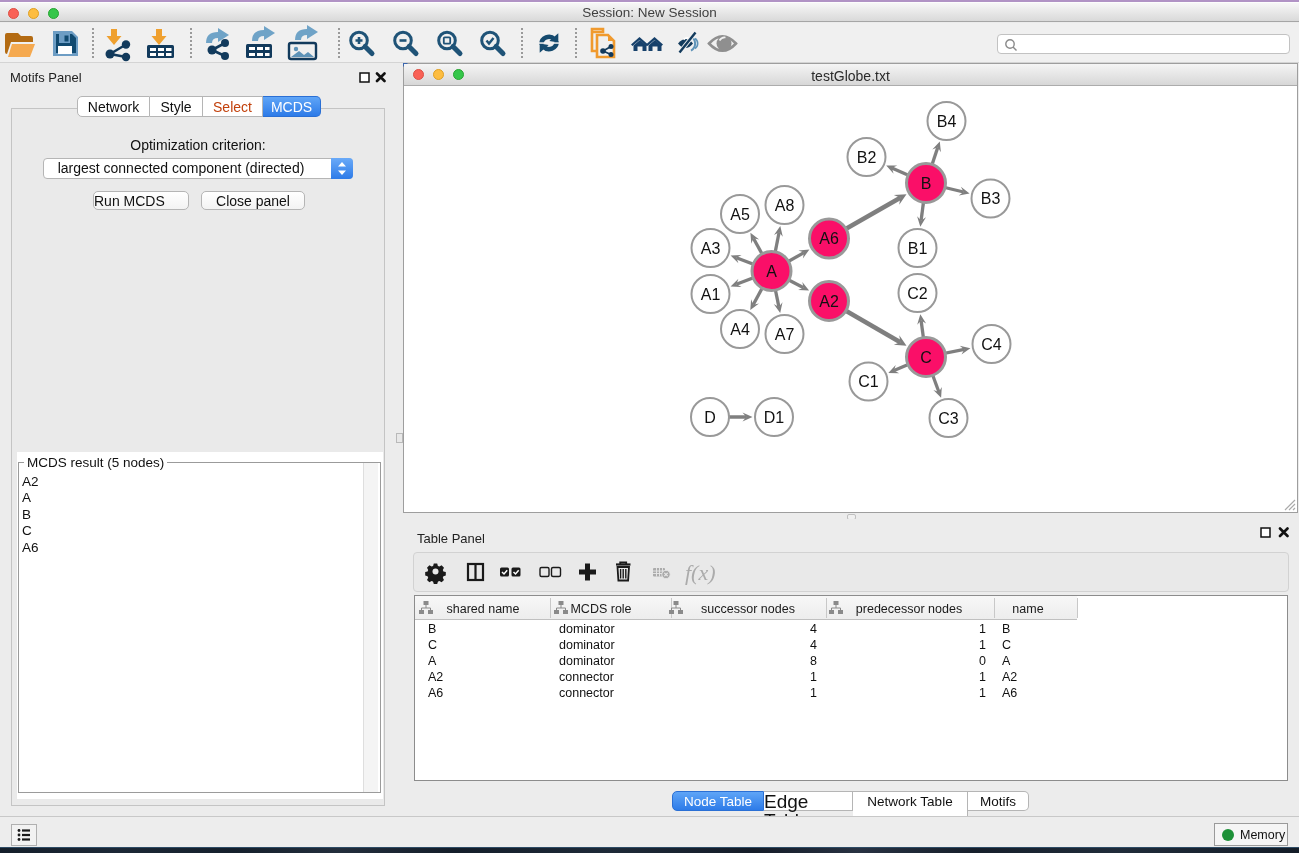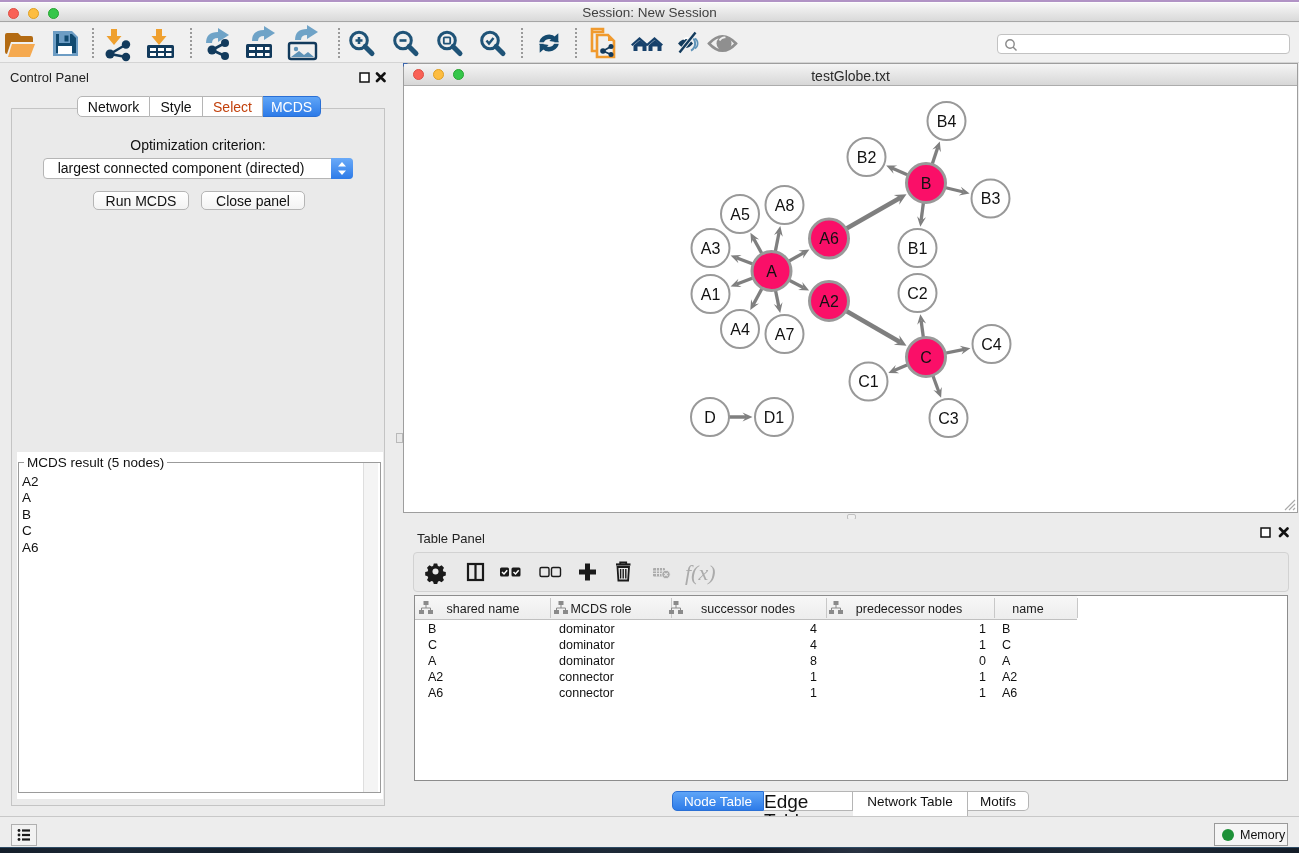--- a/index.html
+++ b/index.html
@@ -162,21 +162,21 @@
 
   <div class="abs" style="left:997px;top:11px;width:293px;height:20px;background:#fff;border:1px solid #c2c2c2;border-radius:4px;">
     <svg width="14" height="14" style="position:absolute;left:6px;top:3px;">
       <circle cx="6" cy="6" r="4.2" fill="none" stroke="#8a8a8a" stroke-width="1.4"></circle>
       <path d="M9 9 l3.5 3.5" stroke="#8a8a8a" stroke-width="1.4"></path>
     </svg>
   </div>
 </div>
 
 <div class="abs" style="left:0;top:63px;width:402px;height:784px;background:#ececec;">
-  <div class="abs" style="left:10px;top:7px;font-size:13px;color:#222;">Control Panel</div>
+  <div class="abs" style="left:10px;top:7px;font-size:13px;color:#222;">Motifs Panel</div>
 
   <svg class="abs" style="left:359px;top:9px;" width="34" height="13">
     <rect x="1" y="1" width="9" height="9" fill="#fff" stroke="#111" stroke-width="1.5"></rect>
     <path d="M18 1.5 l7.5 7.5 M25.5 1.5 l-7.5 7.5" stroke="#111" stroke-width="2.6" stroke-linecap="round"></path>
   </svg>
 
   <div class="abs" style="left:11px;top:45px;width:374px;height:698px;background:#eaeaea;border:1px solid #c4c4c4;"></div>
 
   <div class="abs" style="left:77px;top:33px;height:21px;">
     <div class="abs" style="left:0;top:0;width:73px;height:21px;background:#fff;border:1px solid #b5b5b5;border-radius:5px 0 0 5px;font-size:14px;color:#111;text-align:center;line-height:20px;">Network</div>
@@ -188,21 +188,21 @@
   <div class="abs" style="left:11px;top:74px;width:374px;text-align:center;font-size:14px;color:#111;">Optimization criterion:</div>
   <div class="abs" style="left:43px;top:95px;width:310px;height:21px;background:#fff;border:1px solid #b5b5b5;border-radius:4px;">
     <div class="abs" style="left:0;top:0;width:274px;text-align:center;font-size:14px;color:#111;line-height:19px;">largest connected component (directed)</div>
     <div class="abs" style="right:-1px;top:-1px;width:22px;height:21px;background:linear-gradient(#6aaaf8,#2d7be8);border-radius:0 4px 4px 0;">
       <svg width="22" height="21">
           <path d="M11 4 l4 4.5 h-8 z M11 17 l4 -4.5 h-8 z" fill="#fff"></path>
         </svg>
     </div>
   </div>
 
-  <div class="abs" style="left:93px;top:128px;width:96px;height:19px;background:linear-gradient(#ffffff,#f3f3f3);border:1px solid #b5b5b5;border-radius:5px;font-size:14px;color:#111;text-align:center;line-height:18px;">Run MCDS</div>
+  <div class="abs" style="left:93px;top:128px;width:96px;height:19px;background:linear-gradient(#ffffff,#f3f3f3);border:1px solid #b5b5b5;border-radius:5px;font-size:14px;color:#111;line-height:18px;">Run MCDS</div>
   <div class="abs" style="left:201px;top:128px;width:104px;height:19px;background:linear-gradient(#ffffff,#f3f3f3);border:1px solid #b5b5b5;border-radius:5px;font-size:14px;color:#111;text-align:center;line-height:18px;">Close panel</div>
 
   <div class="abs" style="left:17px;top:389px;width:366px;height:347px;background:#fff;"></div>
   <div class="abs" style="left:18px;top:399px;width:363px;height:331px;border:1px solid #9b9b9b;"></div>
   <div class="abs" style="left:24px;top:392px;background:#fff;padding:0 3px;font-size:13.5px;color:#111;">MCDS result (5 nodes)</div>
   <div class="abs" style="left:22px;top:411px;font-size:13.5px;color:#111;line-height:16.4px;">A2<br>A<br>B<br>C<br>A6</div>
   <div class="abs" style="left:363px;top:400px;width:15px;height:329px;background:#f4f4f4;border-left:1px solid #dedede;"></div>
 </div>
 
 <div class="abs" style="left:396px;top:433px;width:7px;height:10px;background:#e8e8e8;border:1px solid #b9b9b9;"></div>

